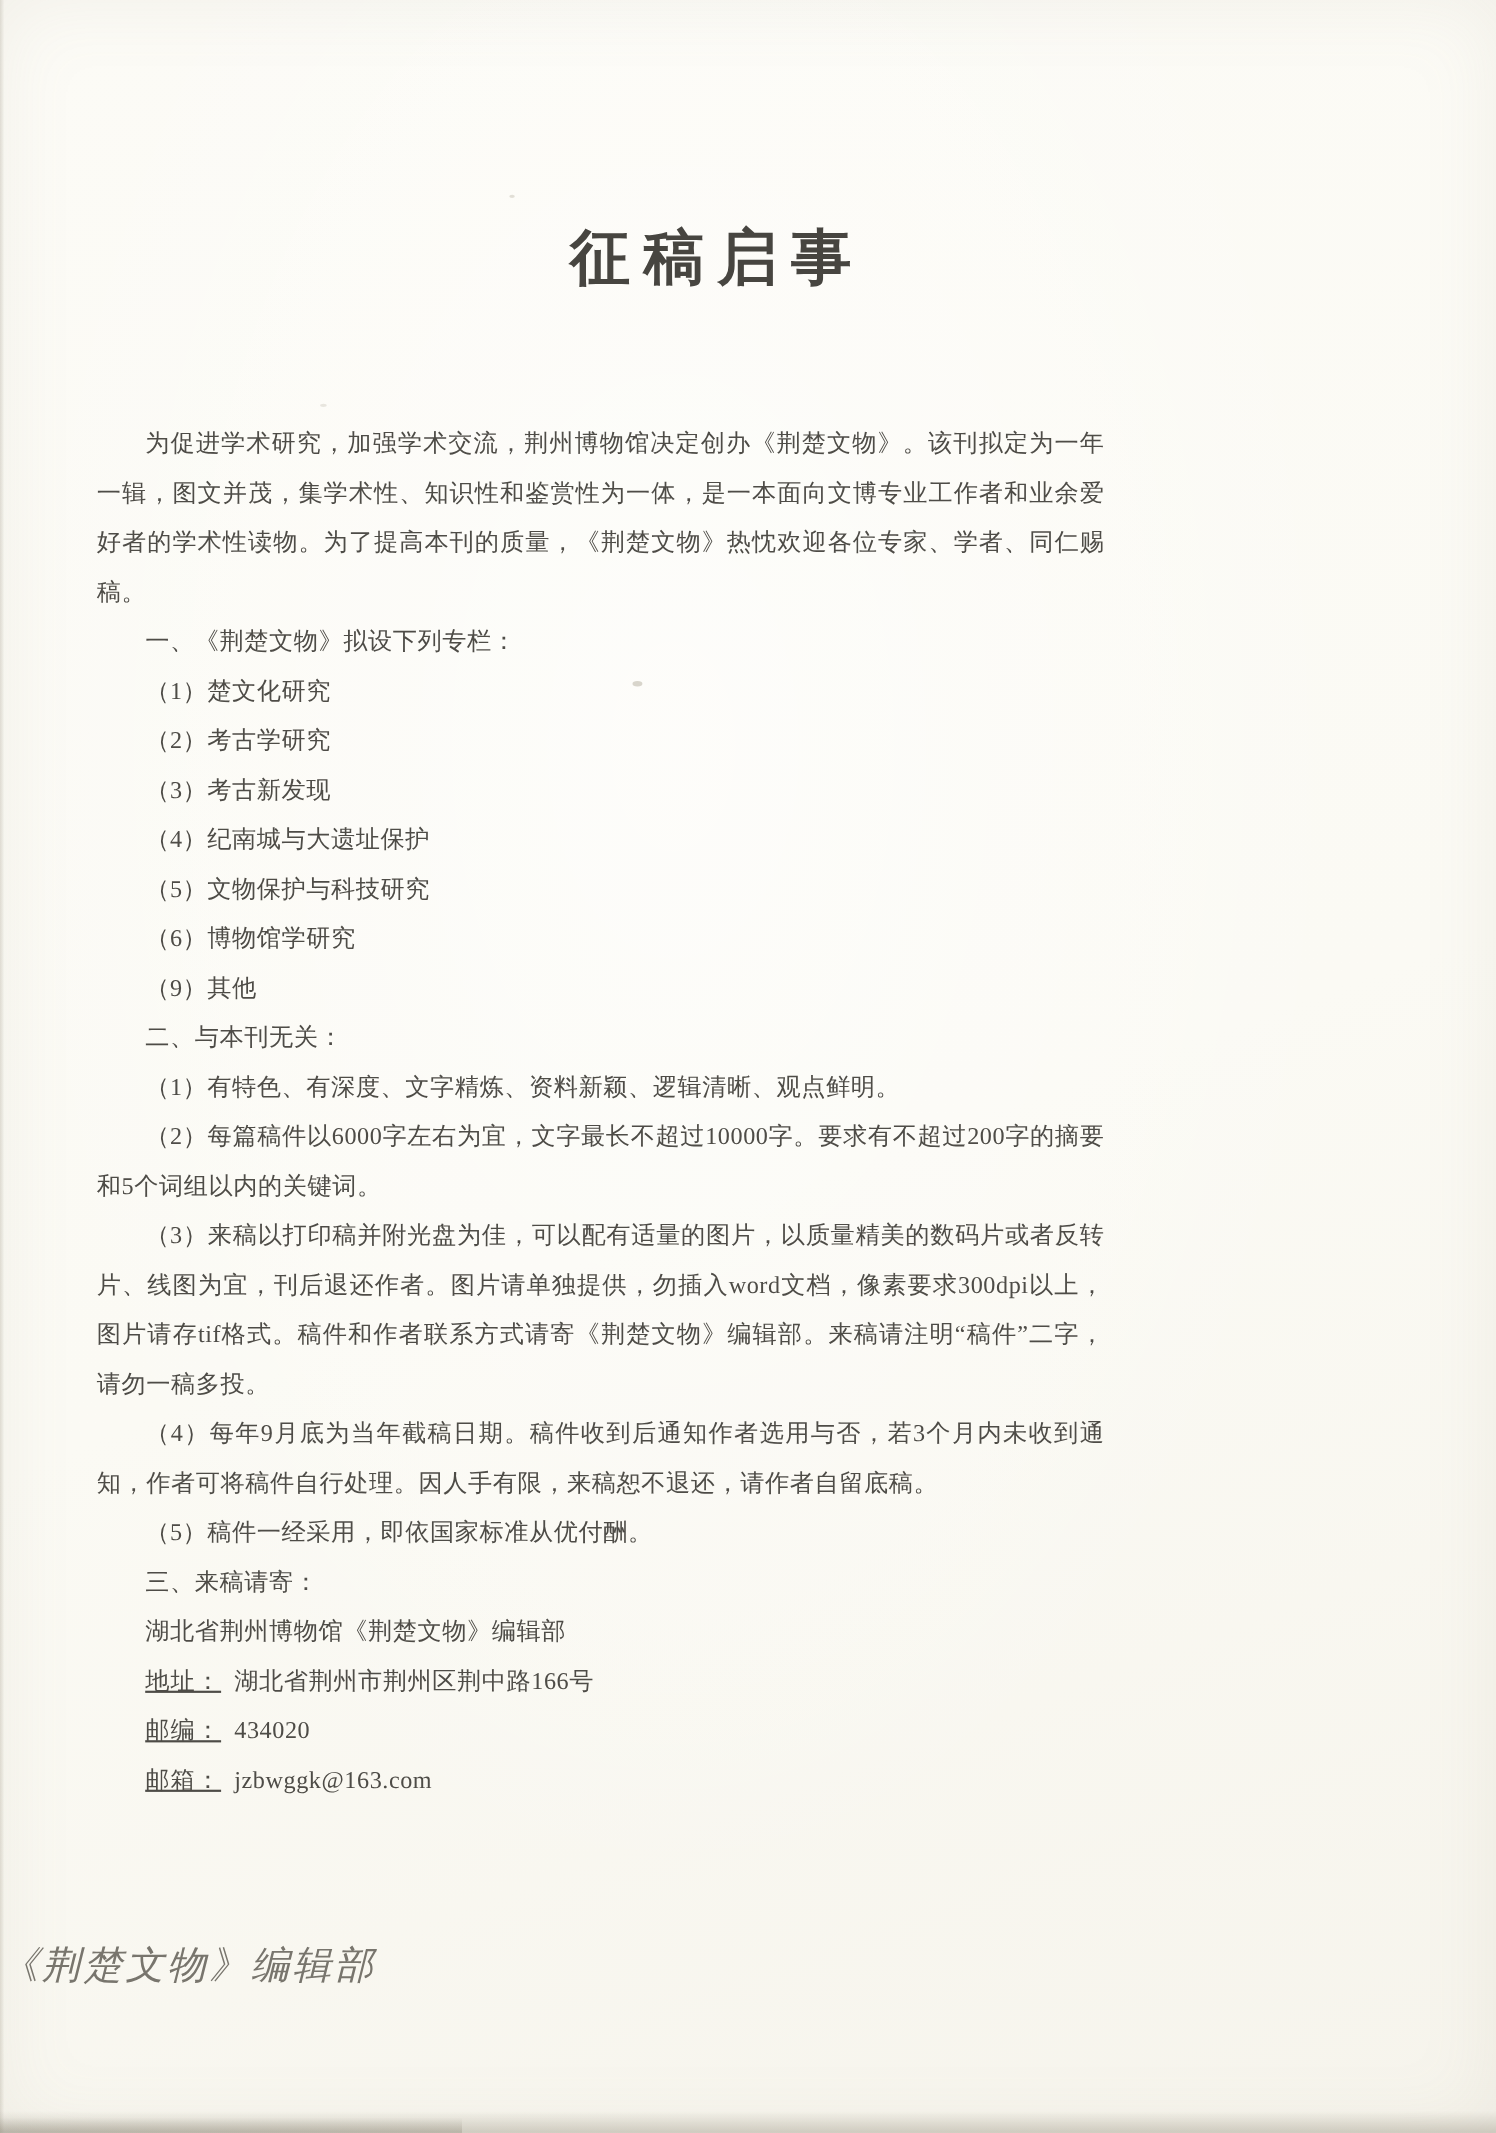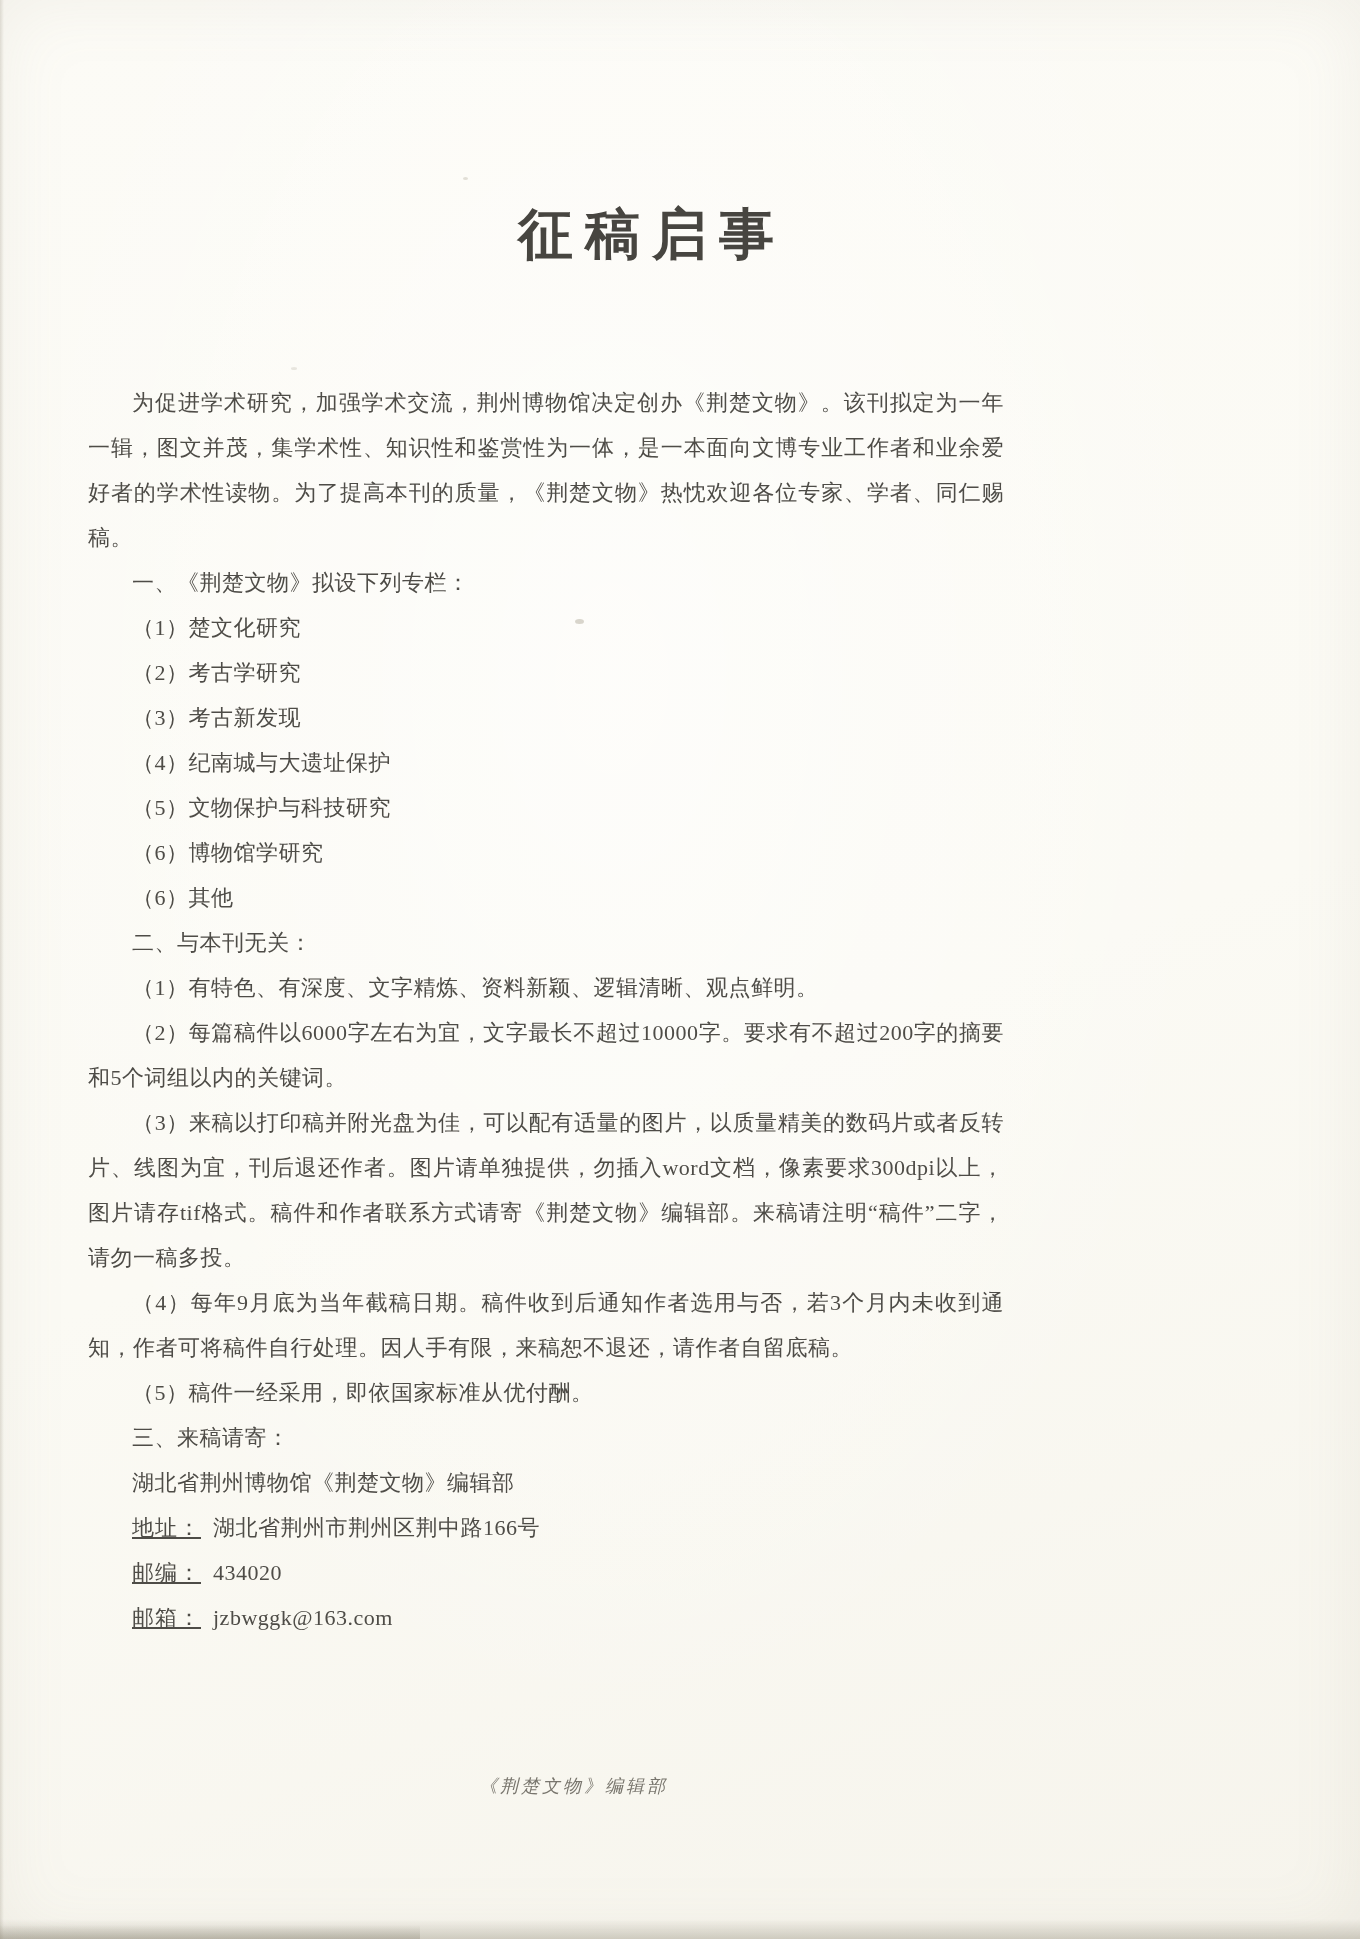--- a/index.html
+++ b/index.html
@@ -48,22 +48,22 @@
     margin: 0;
     text-indent: 2em;
   }
   .mail-line .label { letter-spacing: 1px; text-decoration: underline; }
   .mail-line .value { margin-left: 12px; }
   .signature {
     position: absolute;
     top: 1764px;
     left: 0;
     width: 1147px;
-    text-align: center;
-    font-size: 18px;
+    text-align: left;
+    font-size: 35px;
     line-height: 45px;
     font-style: italic;
     letter-spacing: 3px;
     color: #78756d;
   }
   
   .scan-band-bottom {
     position: absolute;
     left: 0; bottom: 0;
     width: 100%; height: 20px;
@@ -97,21 +97,21 @@
 
     <p class="para">为促进学术研究，加强学术交流，荆州博物馆决定创办《荆楚文物》。该刊拟定为一年一辑，图文并茂，集学术性、知识性和鉴赏性为一体，是一本面向文博专业工作者和业余爱好者的学术性读物。为了提高本刊的质量，《荆楚文物》热忱欢迎各位专家、学者、同仁赐稿。</p>
 
     <p class="para">一、《荆楚文物》拟设下列专栏：</p>
     <p class="para">（1）楚文化研究</p>
     <p class="para">（2）考古学研究</p>
     <p class="para">（3）考古新发现</p>
     <p class="para">（4）纪南城与大遗址保护</p>
     <p class="para">（5）文物保护与科技研究</p>
     <p class="para">（6）博物馆学研究</p>
-    <p class="para">（6）其他</p>
+    <p class="para">（9）其他</p>
 
     <p class="para">二、与本刊无关：</p>
     <p class="para">（1）有特色、有深度、文字精炼、资料新颖、逻辑清晰、观点鲜明。</p>
     <p class="para">（2）每篇稿件以6000字左右为宜，文字最长不超过10000字。要求有不超过200字的摘要和5个词组以内的关键词。</p>
     <p class="para">（3）来稿以打印稿并附光盘为佳，可以配有适量的图片，以质量精美的数码片或者反转片、线图为宜，刊后退还作者。图片请单独提供，勿插入word文档，像素要求300dpi以上，图片请存tif格式。稿件和作者联系方式请寄《荆楚文物》编辑部。来稿请注明“稿件”二字，请勿一稿多投。</p>
     <p class="para">（4）每年9月底为当年截稿日期。稿件收到后通知作者选用与否，若3个月内未收到通知，作者可将稿件自行处理。因人手有限，来稿恕不退还，请作者自留底稿。</p>
     <p class="para">（5）稿件一经采用，即依国家标准从优付酬。</p>
 
     <p class="para">三、来稿请寄：</p>
     <p class="para">湖北省荆州博物馆《荆楚文物》编辑部</p>

